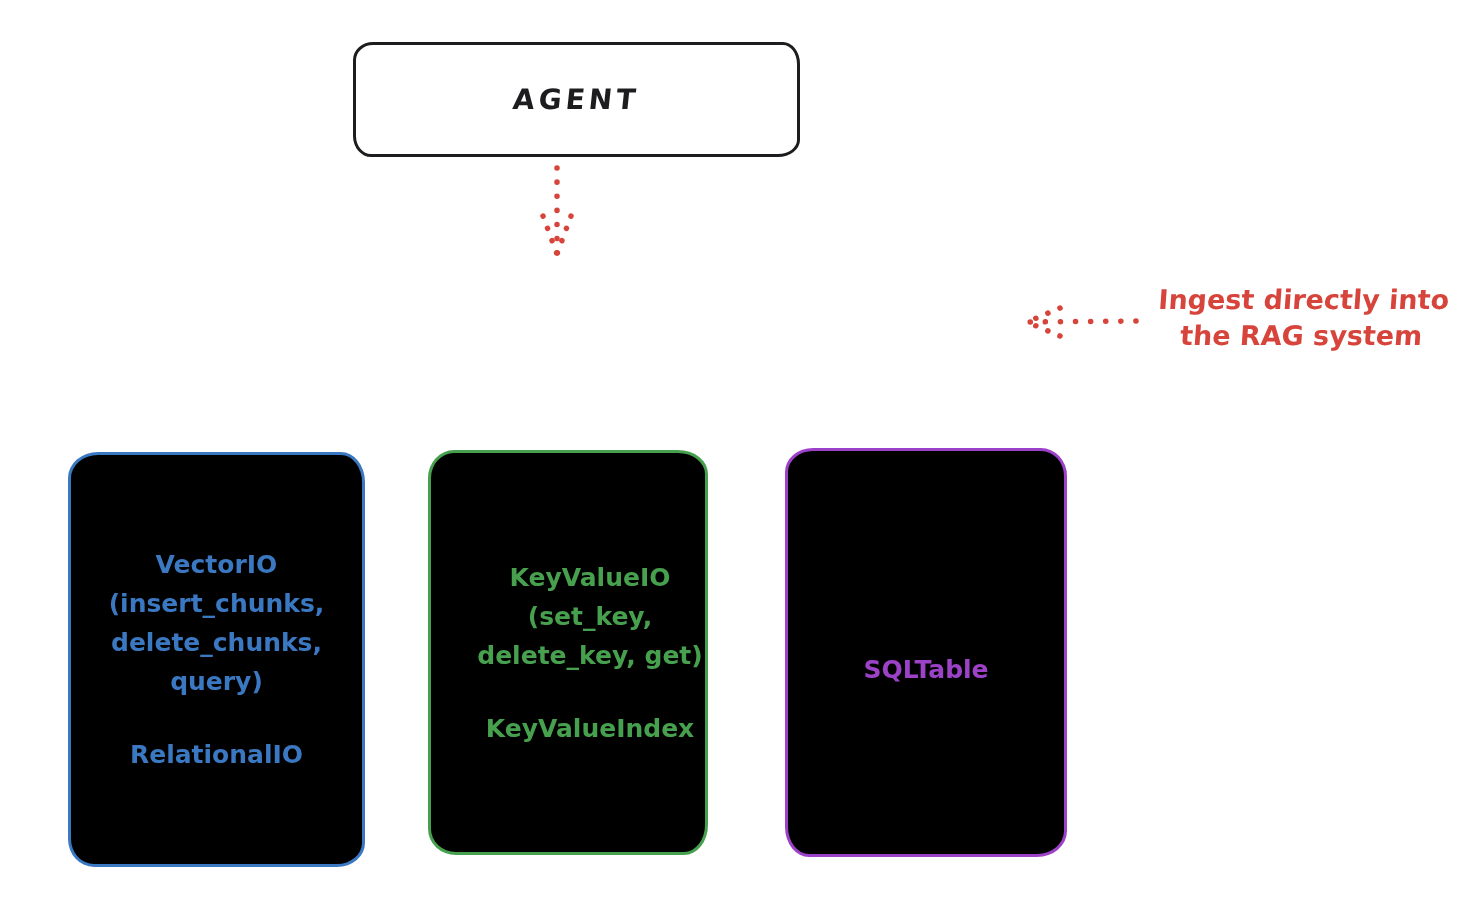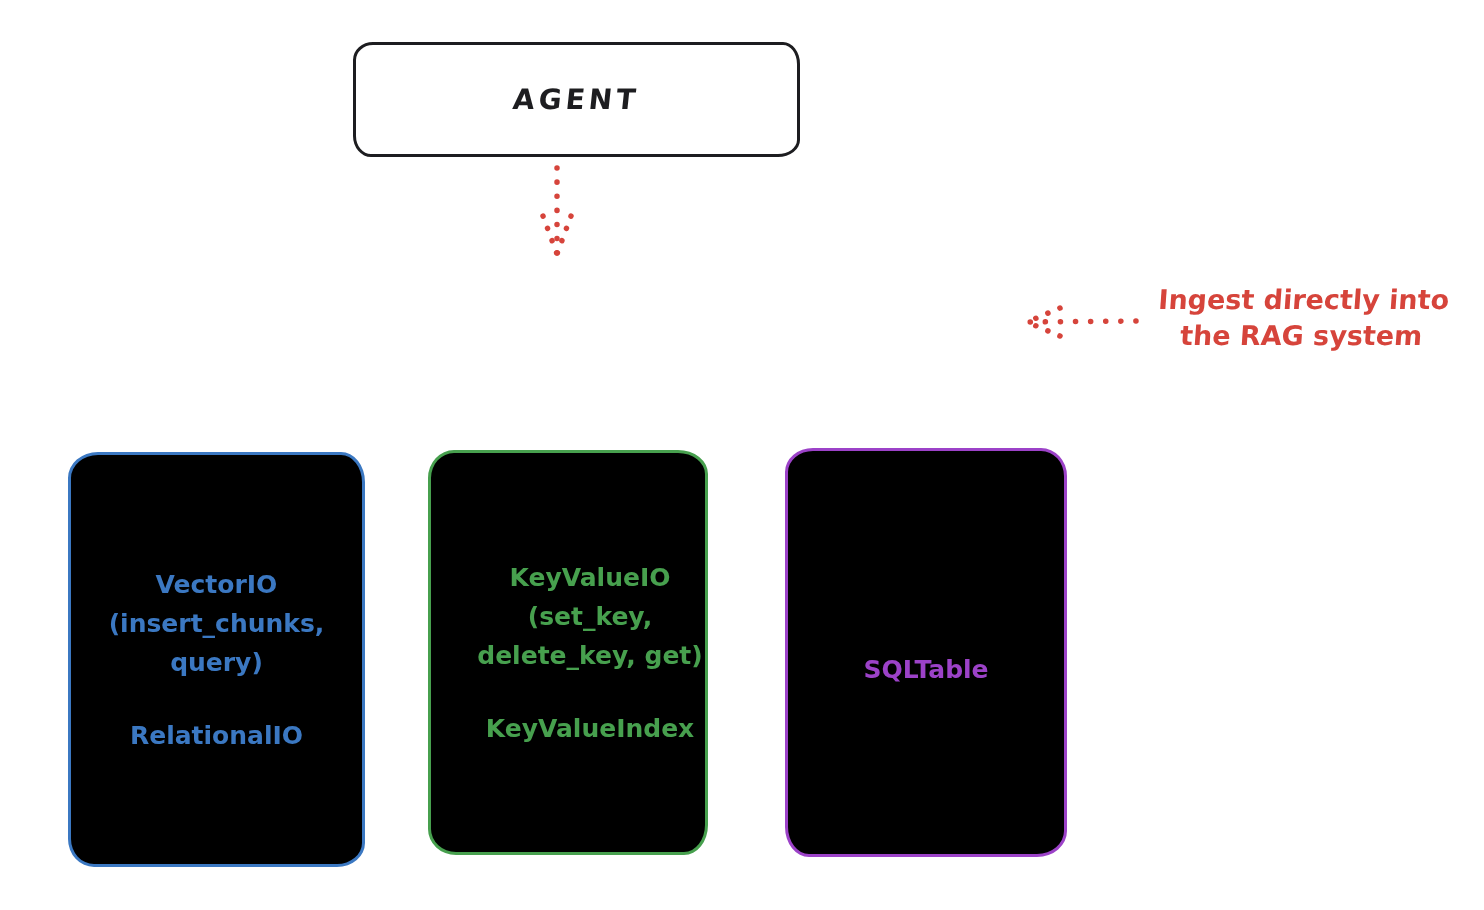--- a/index.html
+++ b/index.html
@@ -134,20 +134,21 @@
 
   <div class="annotation">
     <div>Ingest directly into</div>
     <div>the RAG system</div>
   </div>
 
   <div class="card card-vector">
     <div class="card-lines">
       <div>VectorIO</div>
       <div>(insert_chunks,</div>
+      <div>delete_chunks,</div>
       <div>query)</div>
     </div>
     <div class="card-footer">RelationalIO</div>
   </div>
 
   <div class="card card-keyvalue">
     <div class="card-lines">
       <div>KeyValueIO</div>
       <div>(set_key,</div>
       <div>delete_key, get)</div>

